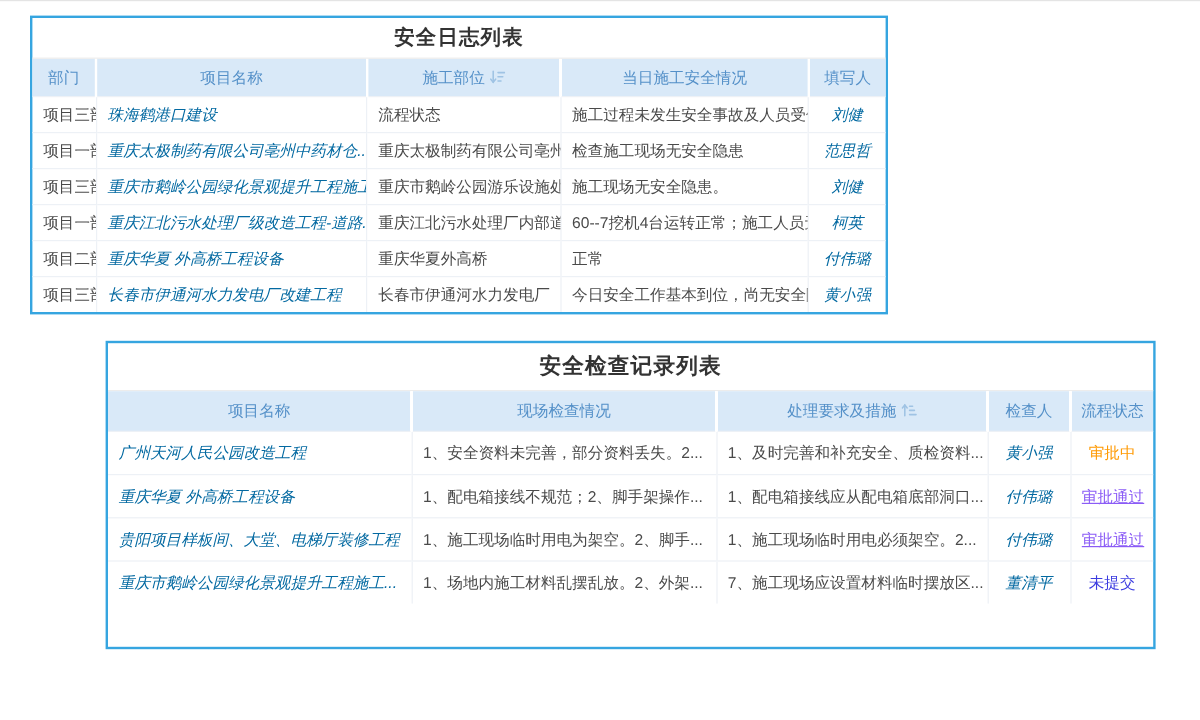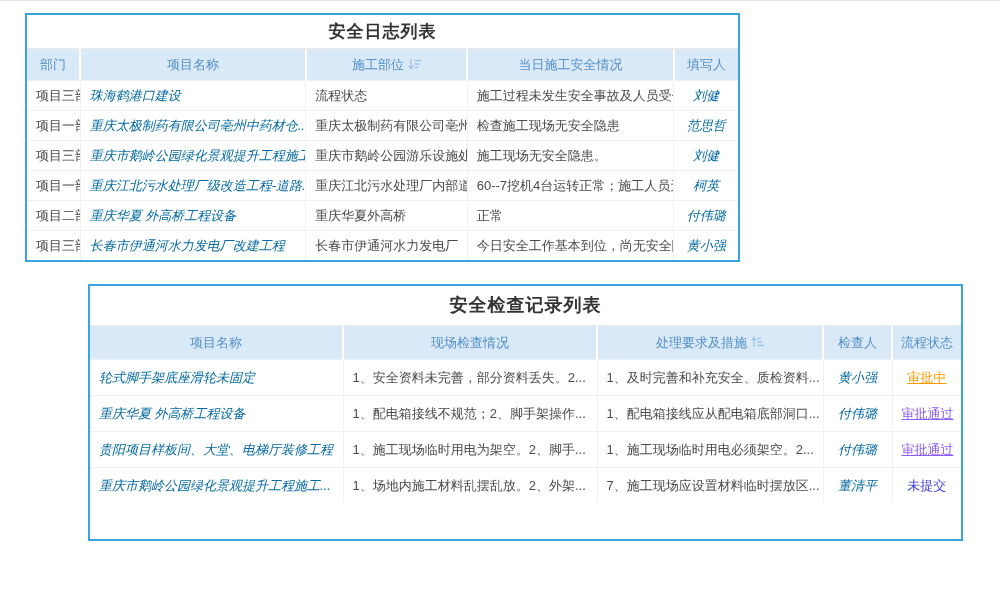--- a/index.html
+++ b/index.html
@@ -21,21 +21,21 @@
   #panel-log th{height:31px;}
   #panel-insp th{height:33px;}
   td{color:#4a4a4a;padding:0 9px;border-top:1px solid #edf1f6;border-left:1px solid #edf1f6;
      white-space:nowrap;overflow:hidden;text-overflow:clip;}
   td:first-child{border-left:none;}
   #panel-log td{height:29px;}
   #panel-insp td{height:35px;}
   .c-left{text-align:left;}
   .c-center{text-align:center;}
   .link{color:#0369a1;cursor:pointer;font-style:italic;}
-  .st-pending{color:#ff9900;text-decoration:underline;}
+  .st-pending{color:#ff9900;}
   .st-unsubmitted{color:#3c3ce0;}
   .st-approved{color:#8b5cf6;text-decoration:underline;}
   .sort-icon{vertical-align:-1px;margin-left:4px;cursor:pointer;}
 </style>
 </head>
 <body>
 
 <div class="top-hairline"></div>
 
 <div class="panel" id="panel-log">
@@ -134,21 +134,21 @@
               <line x1="7" y1="6" x2="11" y2="6"></line>
               <line x1="7" y1="9.5" x2="12.5" y2="9.5"></line>
             </svg>
         </th>
         <th><span>检查人</span></th>
         <th><span>流程状态</span></th>
       </tr>
     </thead>
     <tbody>
         <tr>
-      <td class="c-left"><span class="link">轮式脚手架底座滑轮未固定</span></td>
+      <td class="c-left"><span class="link">广州天河人民公园改造工程</span></td>
       <td class="c-left">1、安全资料未完善，部分资料丢失。2...</td>
       <td class="c-left">1、及时完善和补充安全、质检资料...</td>
       <td class="c-center"><span class="link">黄小强</span></td>
       <td class="c-center"><span class="st-pending">审批中</span></td>
     </tr>
         <tr>
       <td class="c-left"><span class="link">重庆华夏 外高桥工程设备</span></td>
       <td class="c-left">1、配电箱接线不规范；2、脚手架操作...</td>
       <td class="c-left">1、配电箱接线应从配电箱底部洞口...</td>
       <td class="c-center"><span class="link">付伟璐</span></td>

